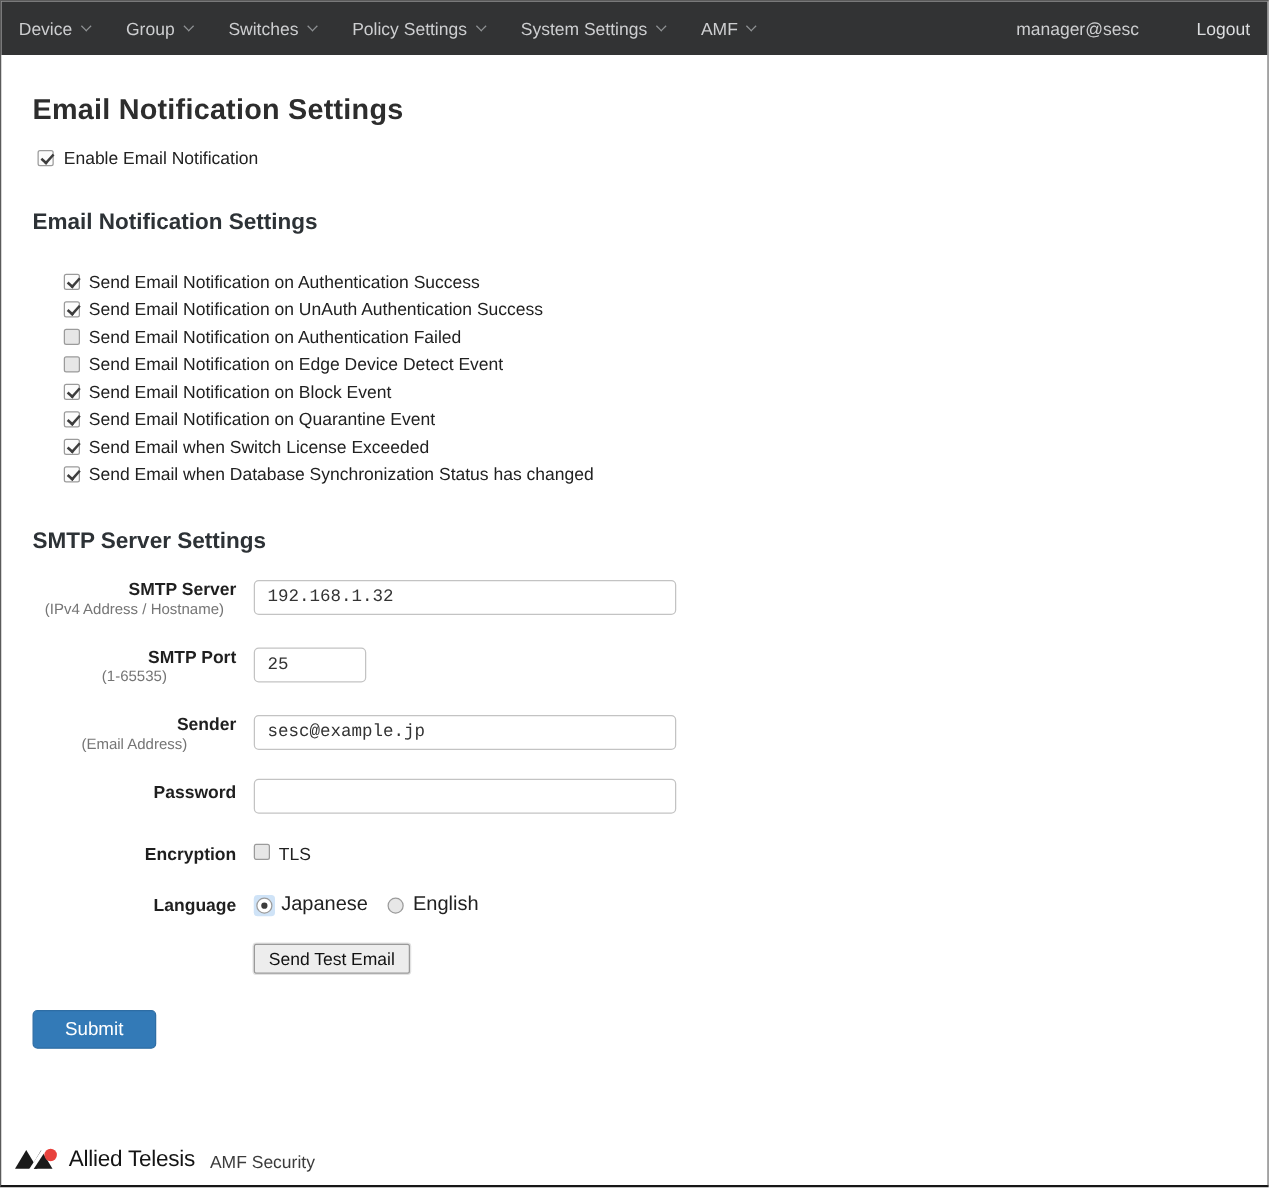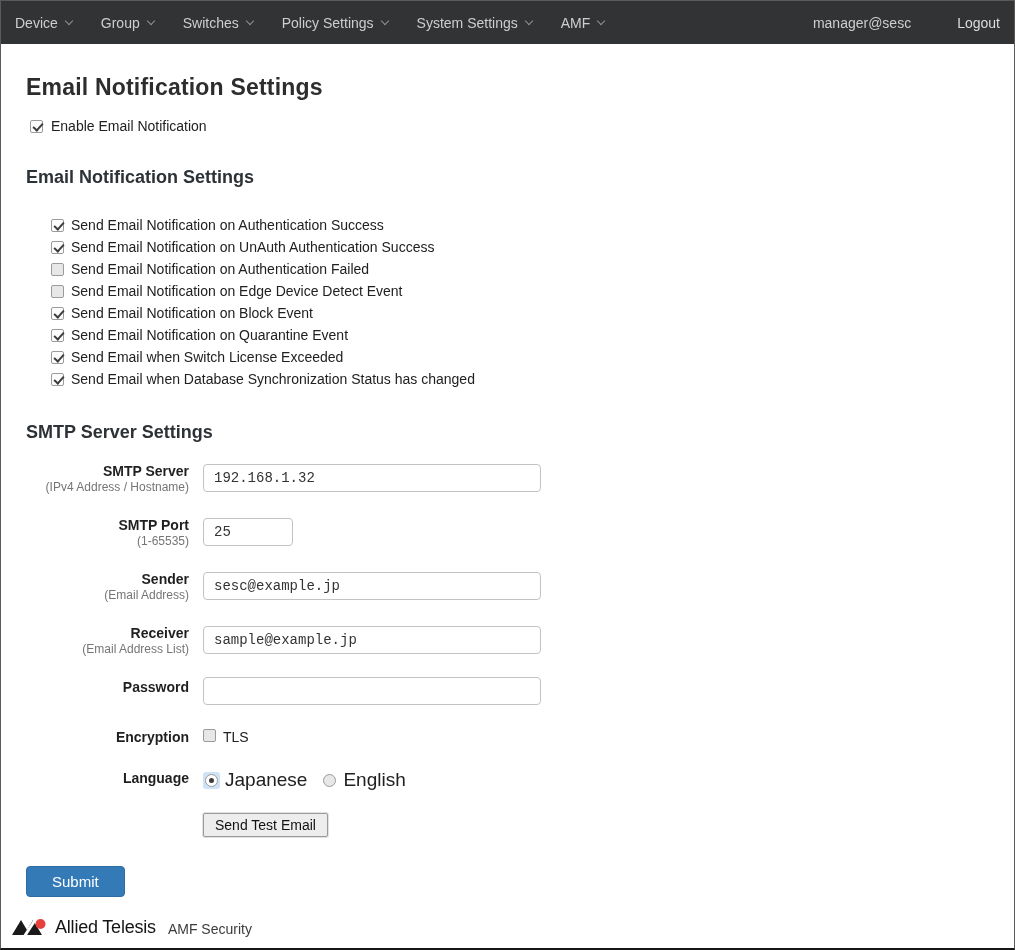--- a/index.html
+++ b/index.html
@@ -65,35 +65,35 @@
     border-radius:50%; background:#3c3c3c;
   }
   .radio-wrap { display:inline-flex; padding:2px; border-radius:3px; }
   .radio-wrap.focused { background:#cfe3f7; }
 
   
   .smtp-form { margin-top:18px; }
   .form-row { display:flex; margin-bottom:20px; }
   .label-col { width:163px; text-align:right; padding-top:2px; flex:0 0 auto; }
   .label-main { font-size:14px; font-weight:700; color:#1f1f1f; line-height:17px; display:block; }
-  .label-sub { font-size:12px; color:#757575; line-height:15px; display:block; }
+  .label-sub { font-size:12px; color:#757575; line-height:15px; display:block;text-align:center; }
   .input-col { margin-left:14px; display:flex; align-items:center; }
   .text-input {
     width:338px; height:28px; border:1px solid #c3c3c3; border-radius:4px;
     padding:0 10px; font-size:14px; color:#333; font-family:Liberation Mono, monospace;
     background:#fff; outline:none;
   }
   .text-input.narrow { width:90px; }
   .row-tight { margin-bottom:22px; }
   .row-encryption .input-col, .row-language .input-col { padding-top:1px; }
   .inline-opt { display:flex; align-items:flex-start; gap:7px; cursor:pointer; }
   .lang-group { display:flex; align-items:center; }
   .lang-opt { display:flex; align-items:center; gap:5px; cursor:pointer; }
   .lang-opt + .lang-opt { margin-left:14px; }
-  .lang-label { font-size:19px; color:#212121; }
+  .lang-label { font-size:16px; color:#212121; }
 
   .test-btn {
     font-family:"Liberation Sans", sans-serif;
     font-size:14px; color:#111; background:#ededed;
     border:1px solid #9a9a9a; border-radius:2px;
     padding:2px 11px; height:24px; cursor:pointer;
     box-shadow:0 0 0 1px #e2e2e2;
   }
   .row-test { margin-top:11px; margin-bottom:0; }
 
@@ -223,29 +223,20 @@
       <div class="form-row">
         <div class="label-col">
           <span class="label-main">Sender</span>
           <span class="label-sub">(Email Address)</span>
         </div>
         <div class="input-col">
           <input class="text-input" type="text" value="sesc@example.jp" style="">
         </div>
       </div>
 
-      <div class="form-row">
-        <div class="label-col">
-          <span class="label-main">Receiver</span>
-          <span class="label-sub">(Email Address List)</span>
-        </div>
-        <div class="input-col">
-          <input class="text-input" type="text" value="sample@example.jp" style="">
-        </div>
-      </div>
 
 
       <div class="form-row row-tight">
         <div class="label-col">
           <span class="label-main">Password</span>
         </div>
         <div class="input-col">
           <input class="text-input" type="password" value="" style="">
         </div>
       </div>

